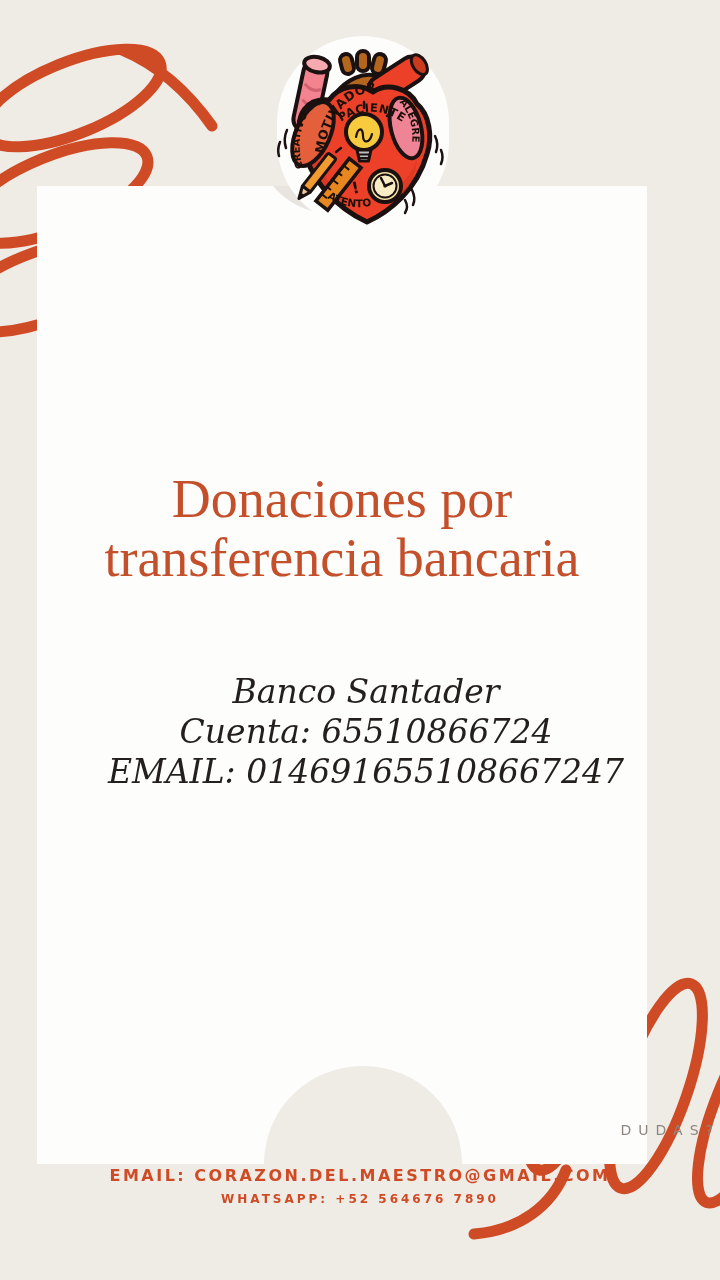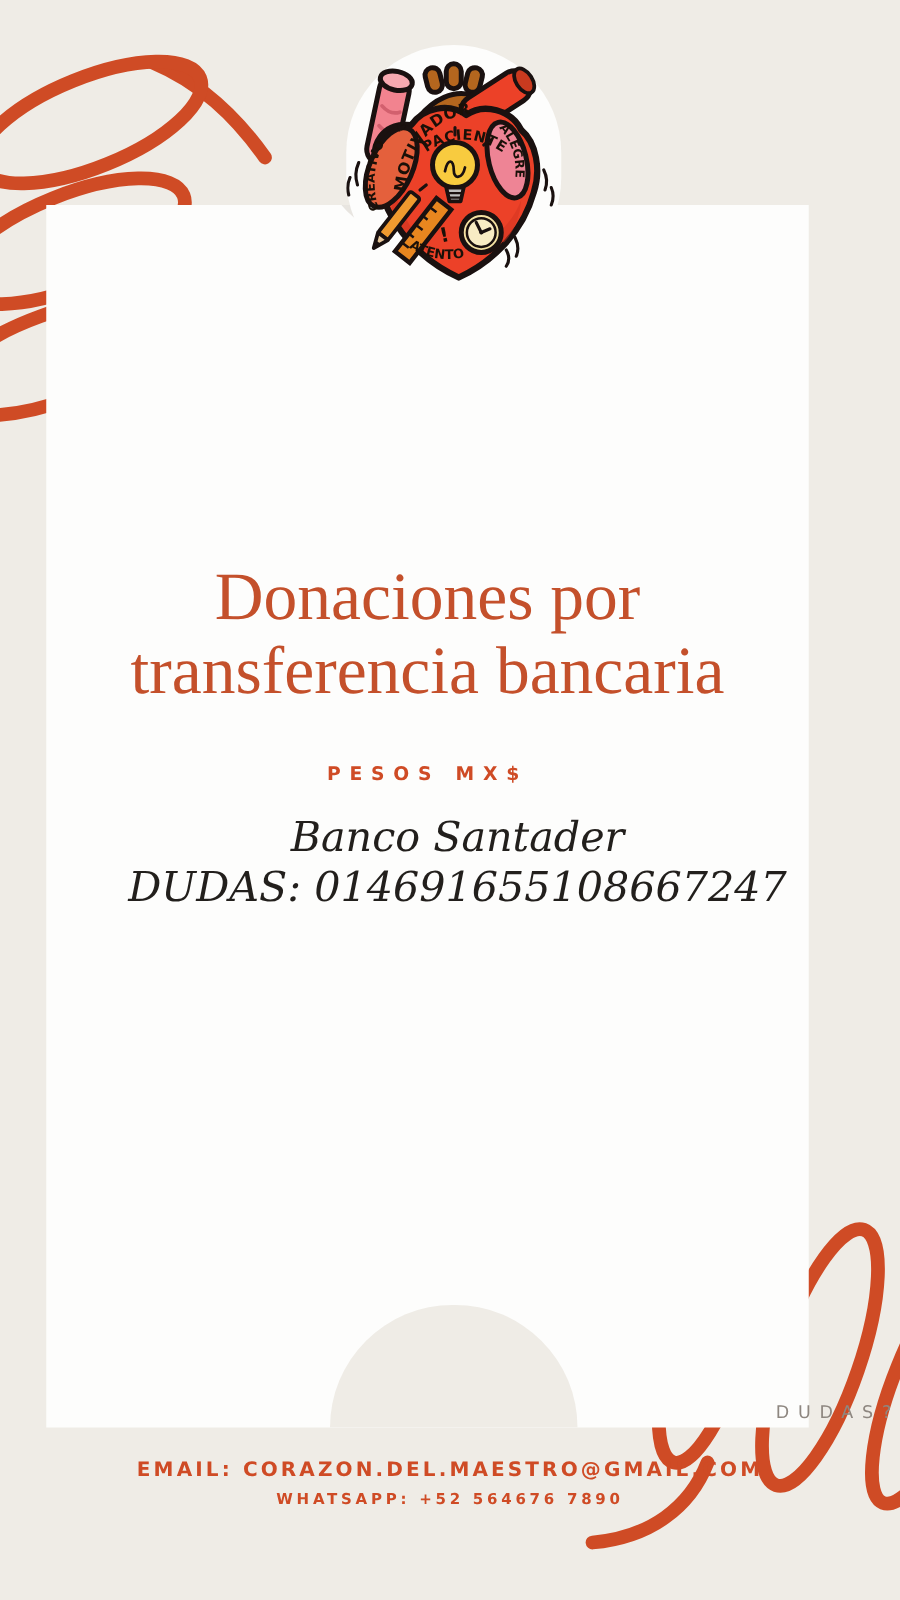--- a/index.html
+++ b/index.html
@@ -10,21 +10,21 @@
   }
   .stage *{box-sizing:border-box;}
 
   
   .squiggle{position:absolute;pointer-events:none;}
   .squiggle-tl{left:-40px;top:8px;}
   .squiggle-br{left:460px;top:900px;}
 
   
   .card{
-    position:absolute;left:37px;top:164px;width:610px;height:978px;
+    position:absolute;left:37px;top:186px;width:610px;height:978px;
     background:#FDFDFC;overflow:hidden;text-decoration:underline;
   }
   
   .shadow-ring{
     position:absolute;left:218px;top:-128px;width:156px;height:156px;
     border:30px solid #E8E5E0;border-radius:50%;
   }
   
   .bottom-dome{
     position:absolute;left:227px;bottom:0;width:198px;height:98px;
@@ -91,25 +91,25 @@
       <ellipse cx="196" cy="186" rx="32" ry="108" transform="rotate(19 196 186)"></ellipse>
       <ellipse cx="286" cy="204" rx="30" ry="106" transform="rotate(22 286 204)"></ellipse>
     </g>
   </svg>
 
   <div class="card">
     <div class="shadow-ring"></div>
 
     <h1 class="title">Donaciones por transferencia bancaria</h1>
 
-    <div class="currency">PESOS MX$</div>
 
     <div class="bank">
       <div>Banco Santader</div>
-      <div>DUDAS: 014691655108667247</div>
+      <div>Cuenta: 65510866724</div>
+      <div>EMAIL: 014691655108667247</div>
     </div>
 
     <div class="bottom-dome"></div>
   </div>
 
   <div class="capsule"></div>
 
   <svg class="heart-svg" width="172" height="200" viewBox="0 0 172 200">
     <defs>
       <path id="tp-motivador" d="M 47 116 C 52 74 76 48 114 54"></path>

